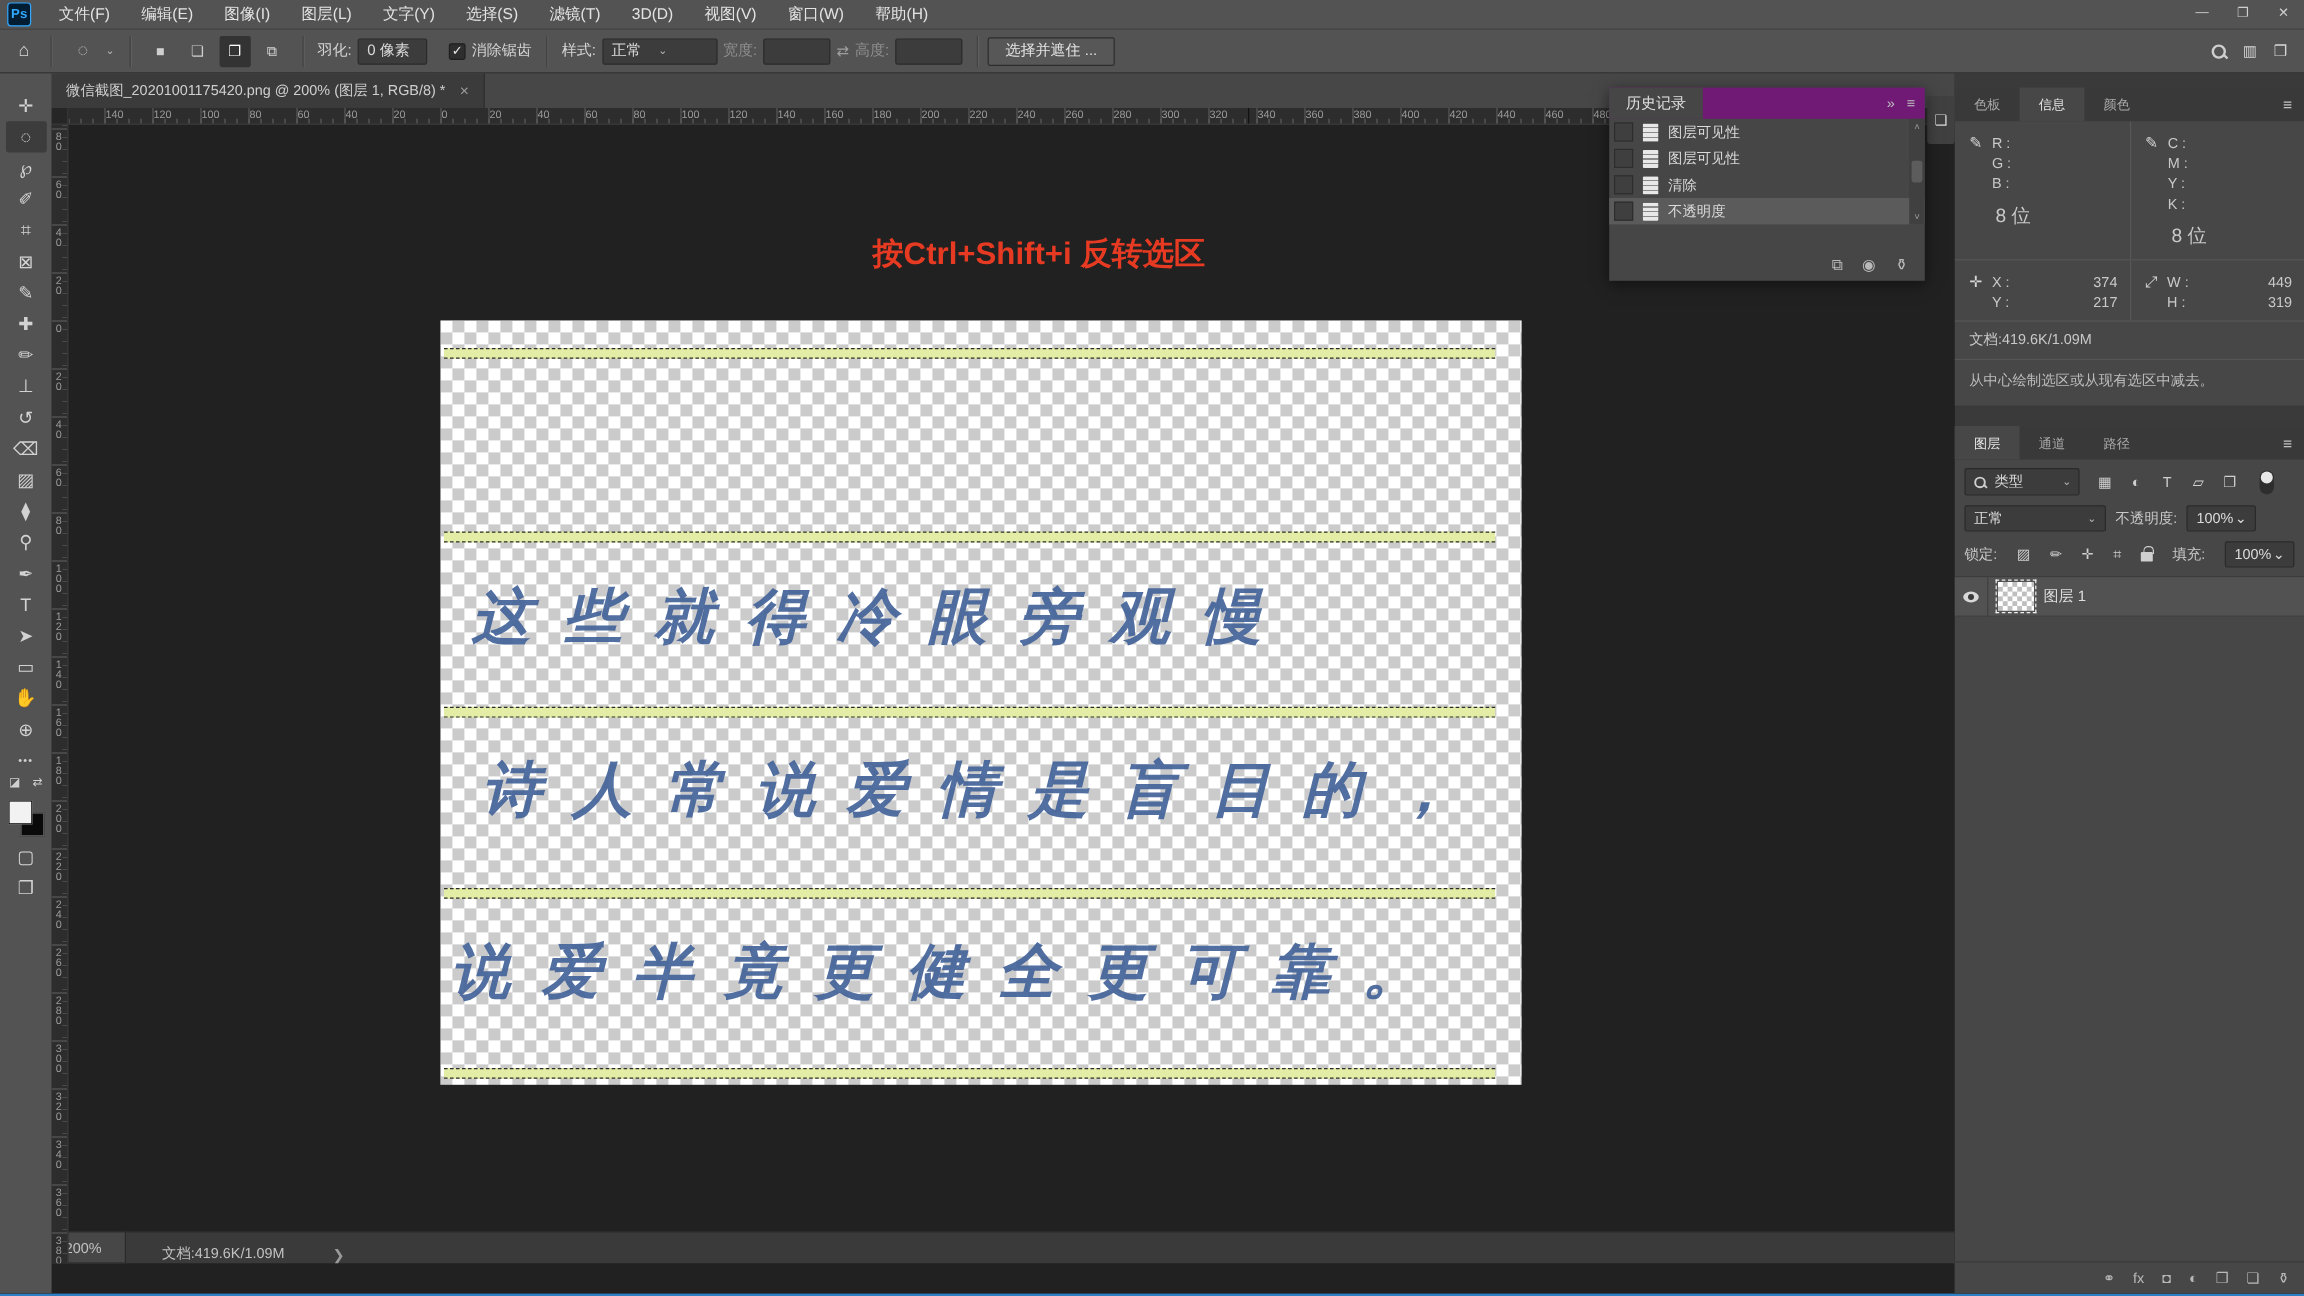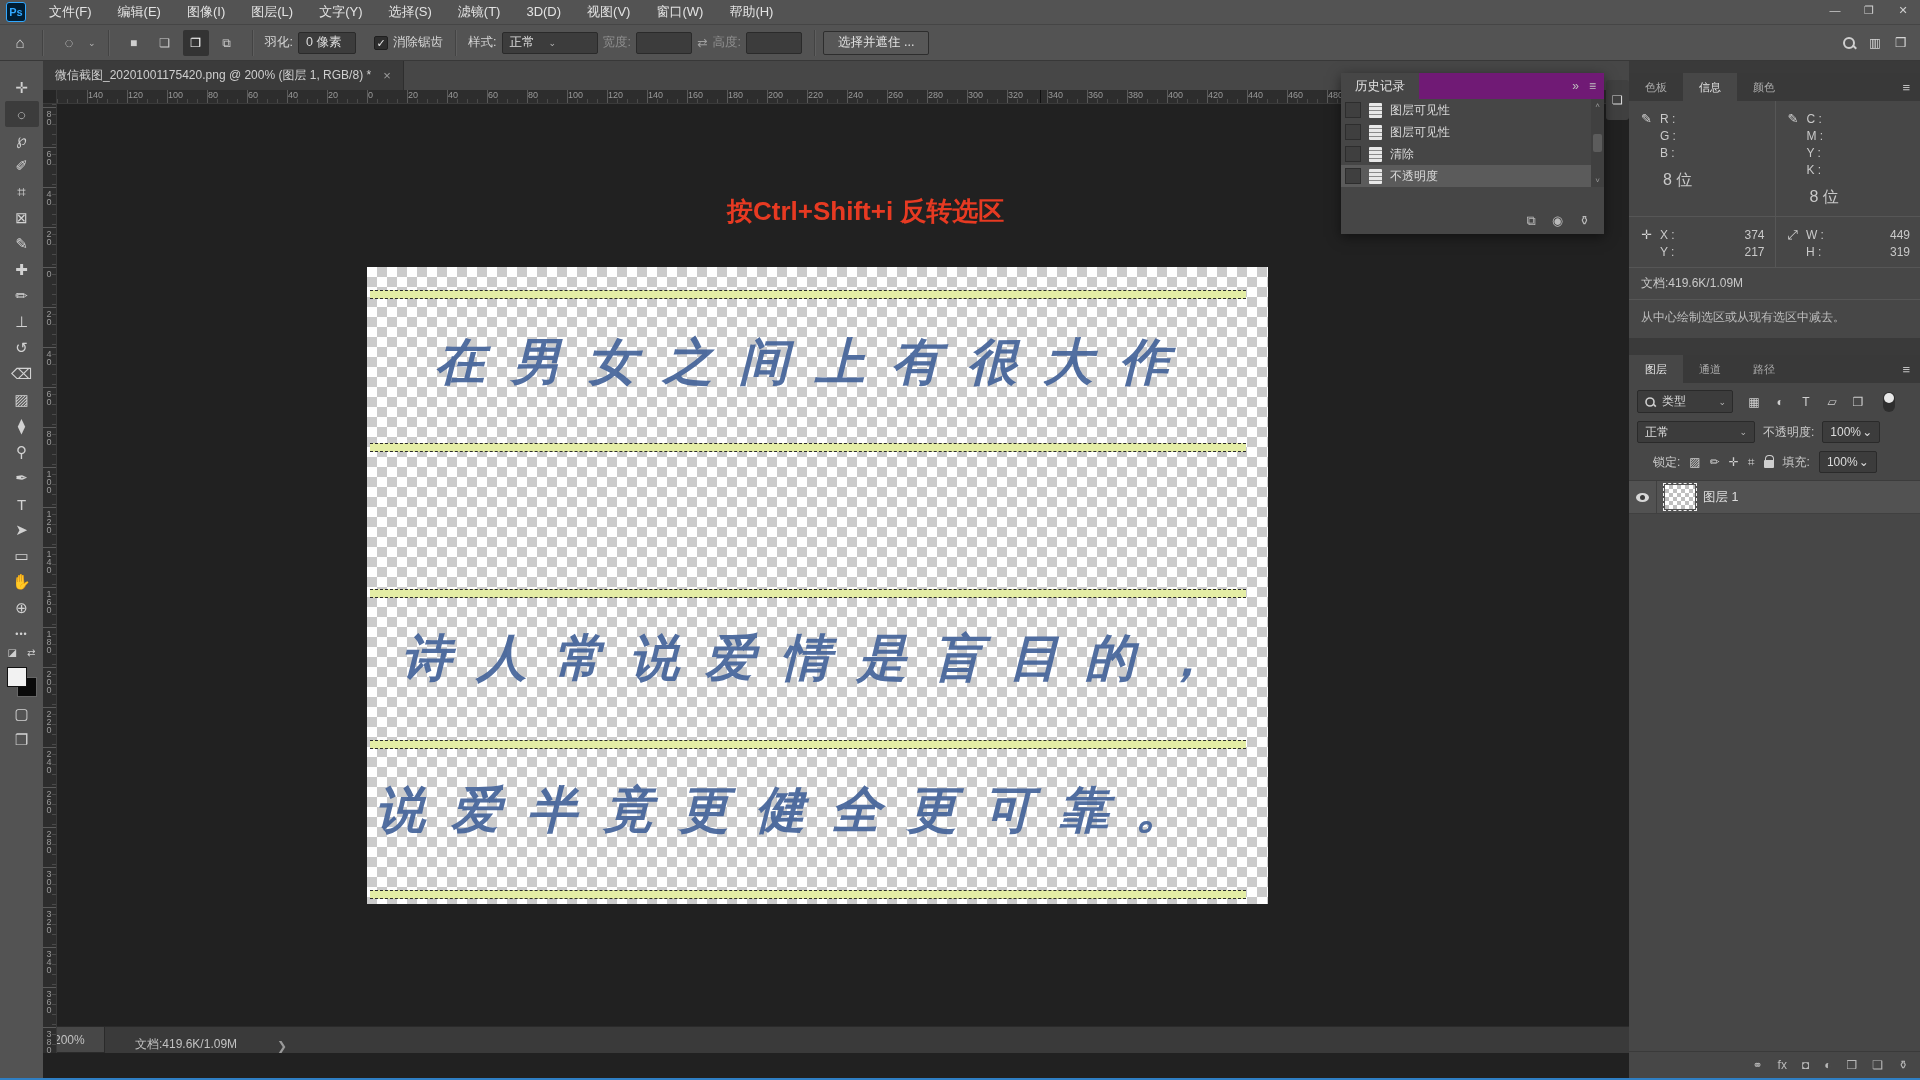--- a/index.html
+++ b/index.html
@@ -133,22 +133,22 @@
   .filter-row { display:flex; align-items:center; gap:6px; padding:7px 8px 5px; }
   .filter-field { background:var(--field); border:1px solid var(--border); border-radius:2px; height:23px;
                   display:flex; align-items:center; gap:6px; padding:0 6px; width:96px; font-size:12px; color:#d8d8d8; }
   .filter-icons { display:flex; gap:4px; margin-left:4px; }
   .ficon { width:22px; height:22px; display:flex; align-items:center; justify-content:center; color:#cfcfcf; font-size:12px; }
   .toggle { width:12px; height:20px; background:#2e2e2e; border-radius:6px; margin-left:8px; position:relative; }
   .toggle::after { content:""; position:absolute; left:1px; top:1px; width:10px; height:10px; border-radius:50%; background:#e8e8e8; }
   .blend-row { display:flex; align-items:center; gap:8px; padding:3px 8px 5px; font-size:12px; color:#c9c9c9; }
   .blend-field { width:118px; }
   .opacity-field { width:58px; display:flex; justify-content:space-between; }
-  .lock-row { display:flex; align-items:center; gap:9px; padding:3px 24px 7px; font-size:12px; color:#c9c9c9;
-              border-bottom:1px solid #3c3c3c; }
+  .lock-row { display:flex; align-items:center; gap:9px; padding:3px 8px 7px; font-size:12px; color:#c9c9c9;
+              border-bottom:1px solid #3c3c3c;justify-content:space-between; }
   .lock-ico { color:#cfcfcf; font-size:12px; }
   .lockpad { position:relative; width:10px; height:8px; background:#cfcfcf; border-radius:1px; margin-top:4px; }
   .lockpad::before { content:""; position:absolute; left:1.5px; top:-5px; width:7px; height:6px;
                      border:1.5px solid #cfcfcf; border-bottom:none; border-radius:4px 4px 0 0; }
   .layer-row { height:33px; display:flex; align-items:center; gap:8px; padding-left:0; font-size:12.5px; color:#dedede;
                border-bottom:1px solid #404040; }
   .layer-row.sel { background:#525252; }
   .eye-box { width:28px; height:33px; display:flex; align-items:center; justify-content:center; border-right:1px solid #404040; }
   .eye { width:13px; height:9px; border-radius:50%; background:#d8d8d8; position:relative; }
   .eye::after { content:""; position:absolute; left:4px; top:2px; width:5px; height:5px; border-radius:50%; background:#3a3a3a; }
@@ -404,21 +404,21 @@
           <div class="vtick" style="top: 923px;"></div>
           <div class="vlabel" style="top: 925px;">380</div>
         </div>
       <div class="canvas-note">按Ctrl+Shift+i 反转选区</div>
       <div class="canvas" id="canvas">
         <div class="band" style="top: 23px;"></div>
           <div class="band" style="top: 176px;"></div>
           <div class="band" style="top: 322px;"></div>
           <div class="band" style="top: 473px;"></div>
           <div class="band" style="top: 623px;"></div>
-        <div class="ink-row" style="top: 62px; left: 68px;">在男女之间上有很大作</div>
+          <div class="ink-row" style="top: 214px; left: 26px;">这些就得冷眼旁观慢</div>
           <div class="ink-row" style="top: 358px; left: 34px; font-family: Liberation Serif, serif;">诗人常说爱情是盲目的，</div>
           <div class="ink-row" style="top: 510px; left: 8px;">说爱半竟更健全更可靠。</div>
       </div>
       <div class="statusbar">
         <div class="zoom-box">200%</div>
         <div class="status-doc">文档:419.6K/1.09M</div>
         <div class="status-chevron">❯</div>
       </div>
     </div>
   </div>

